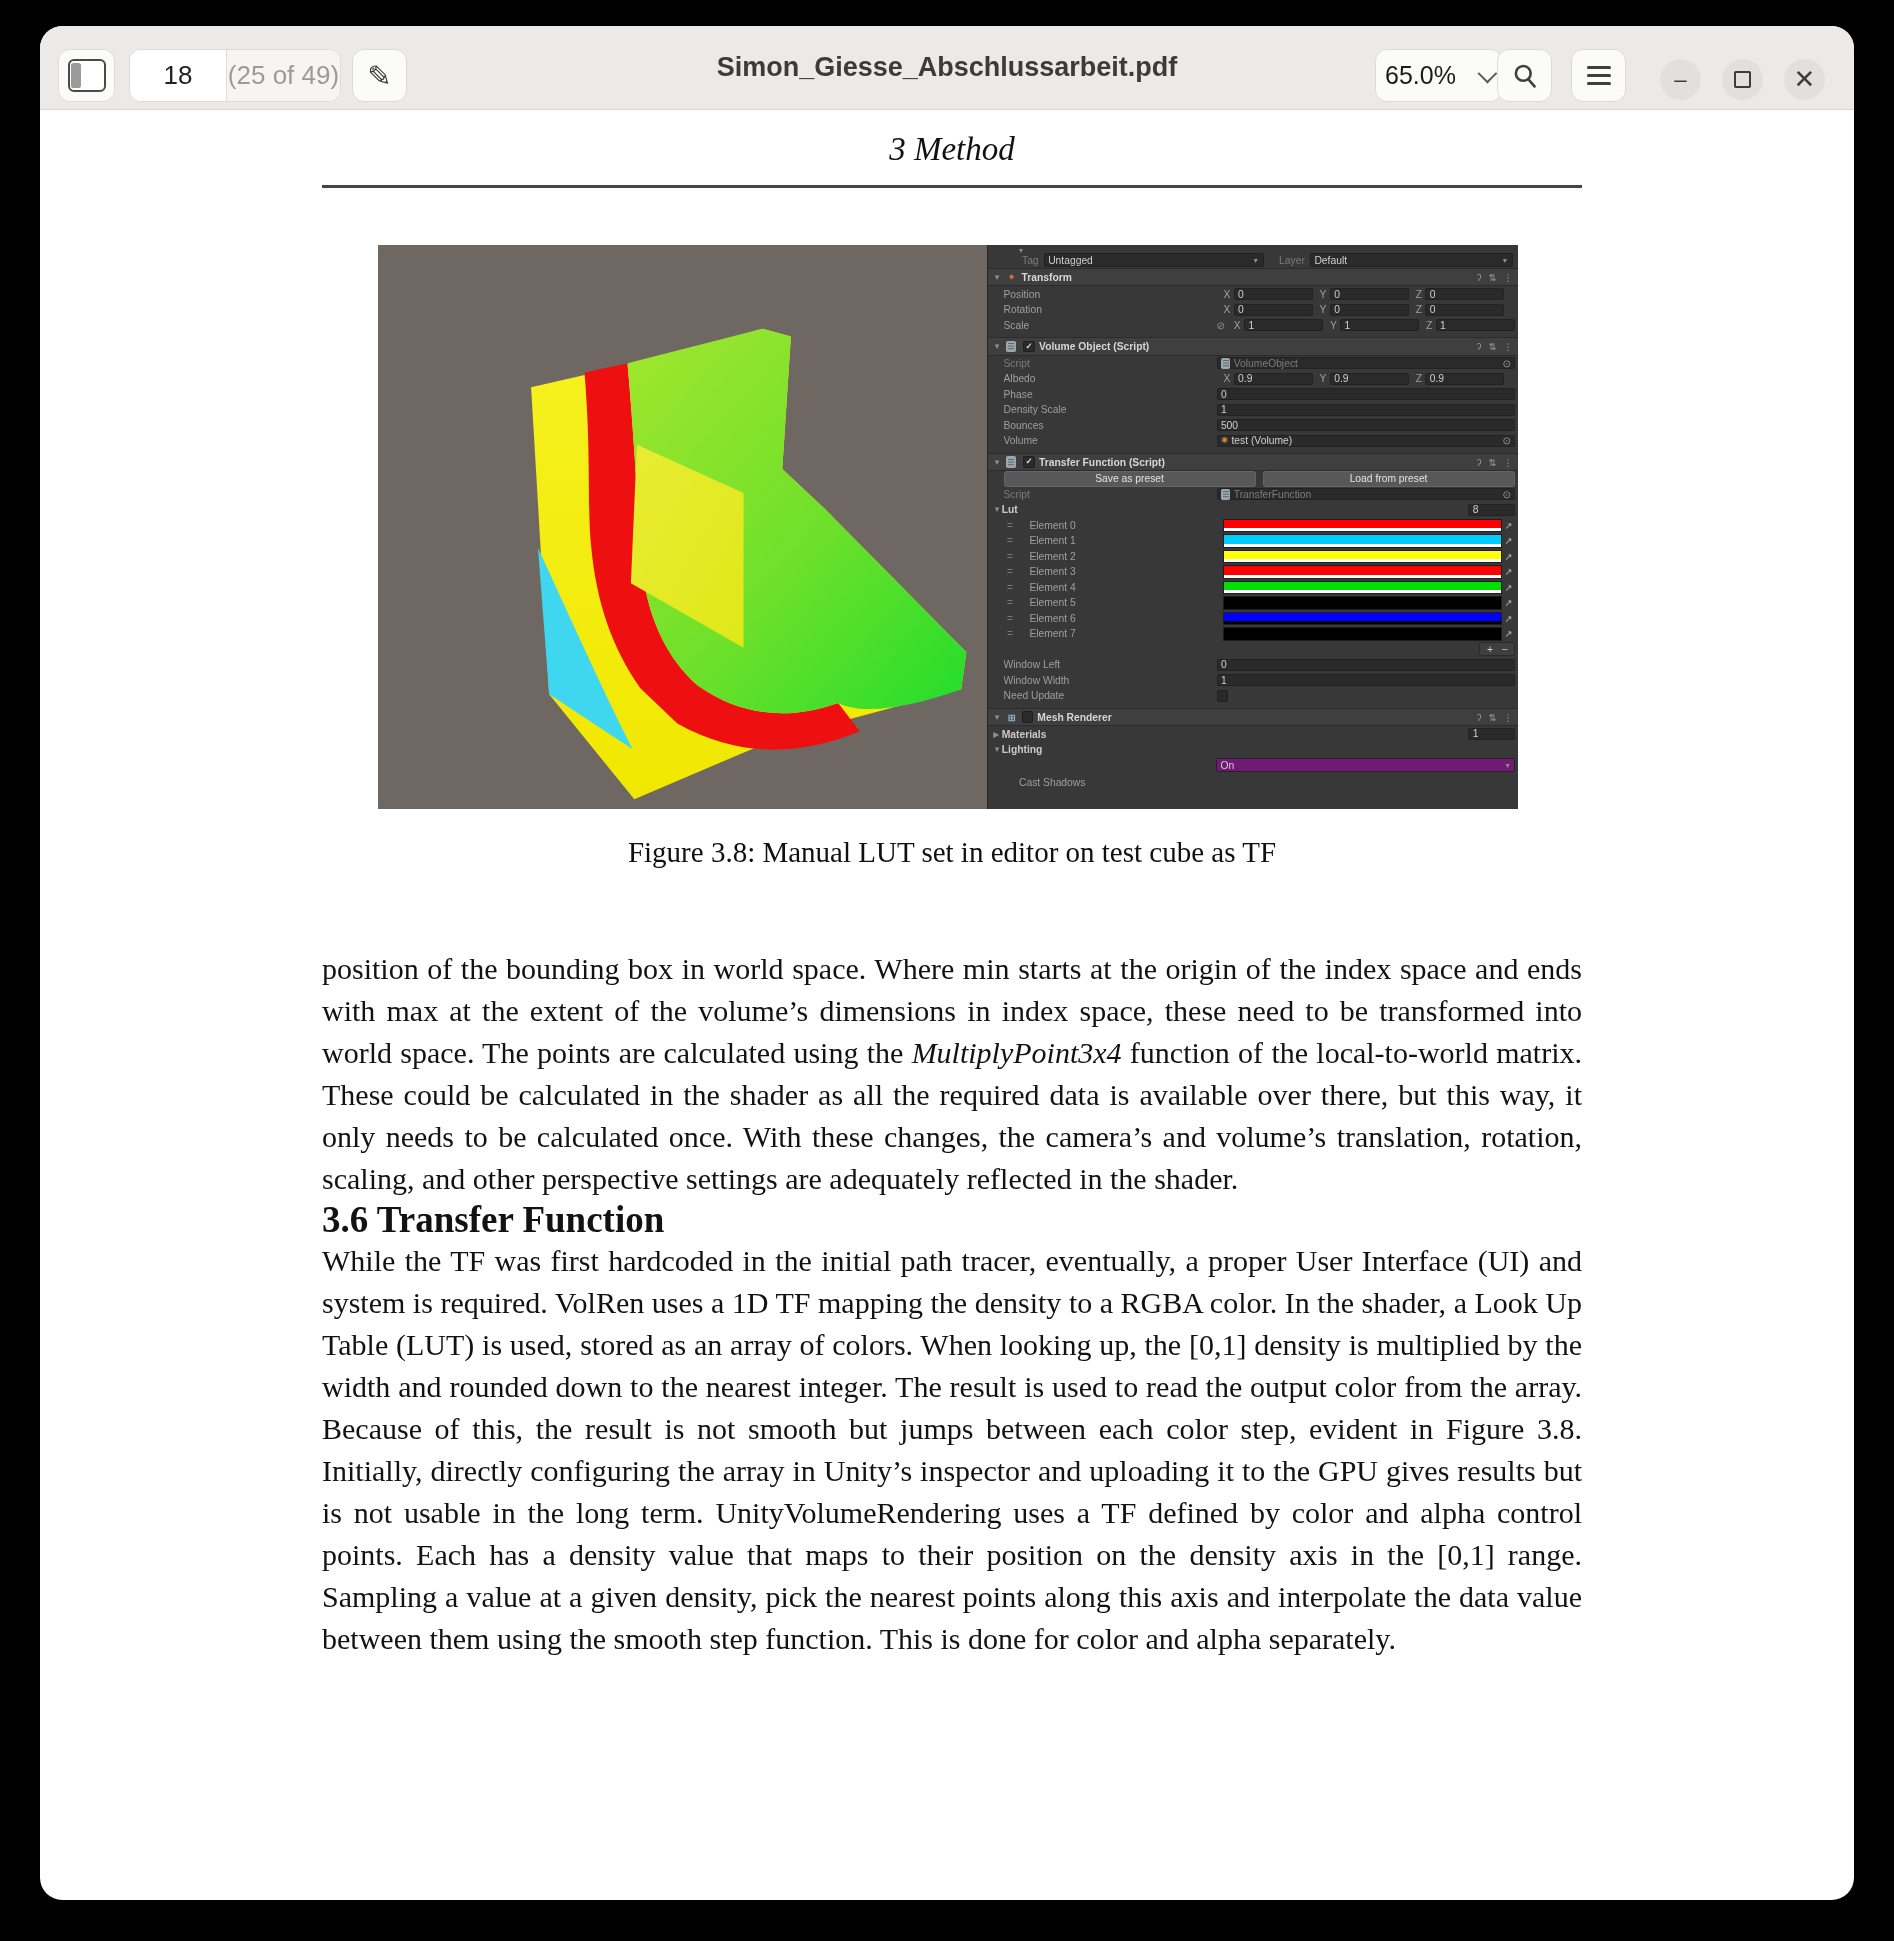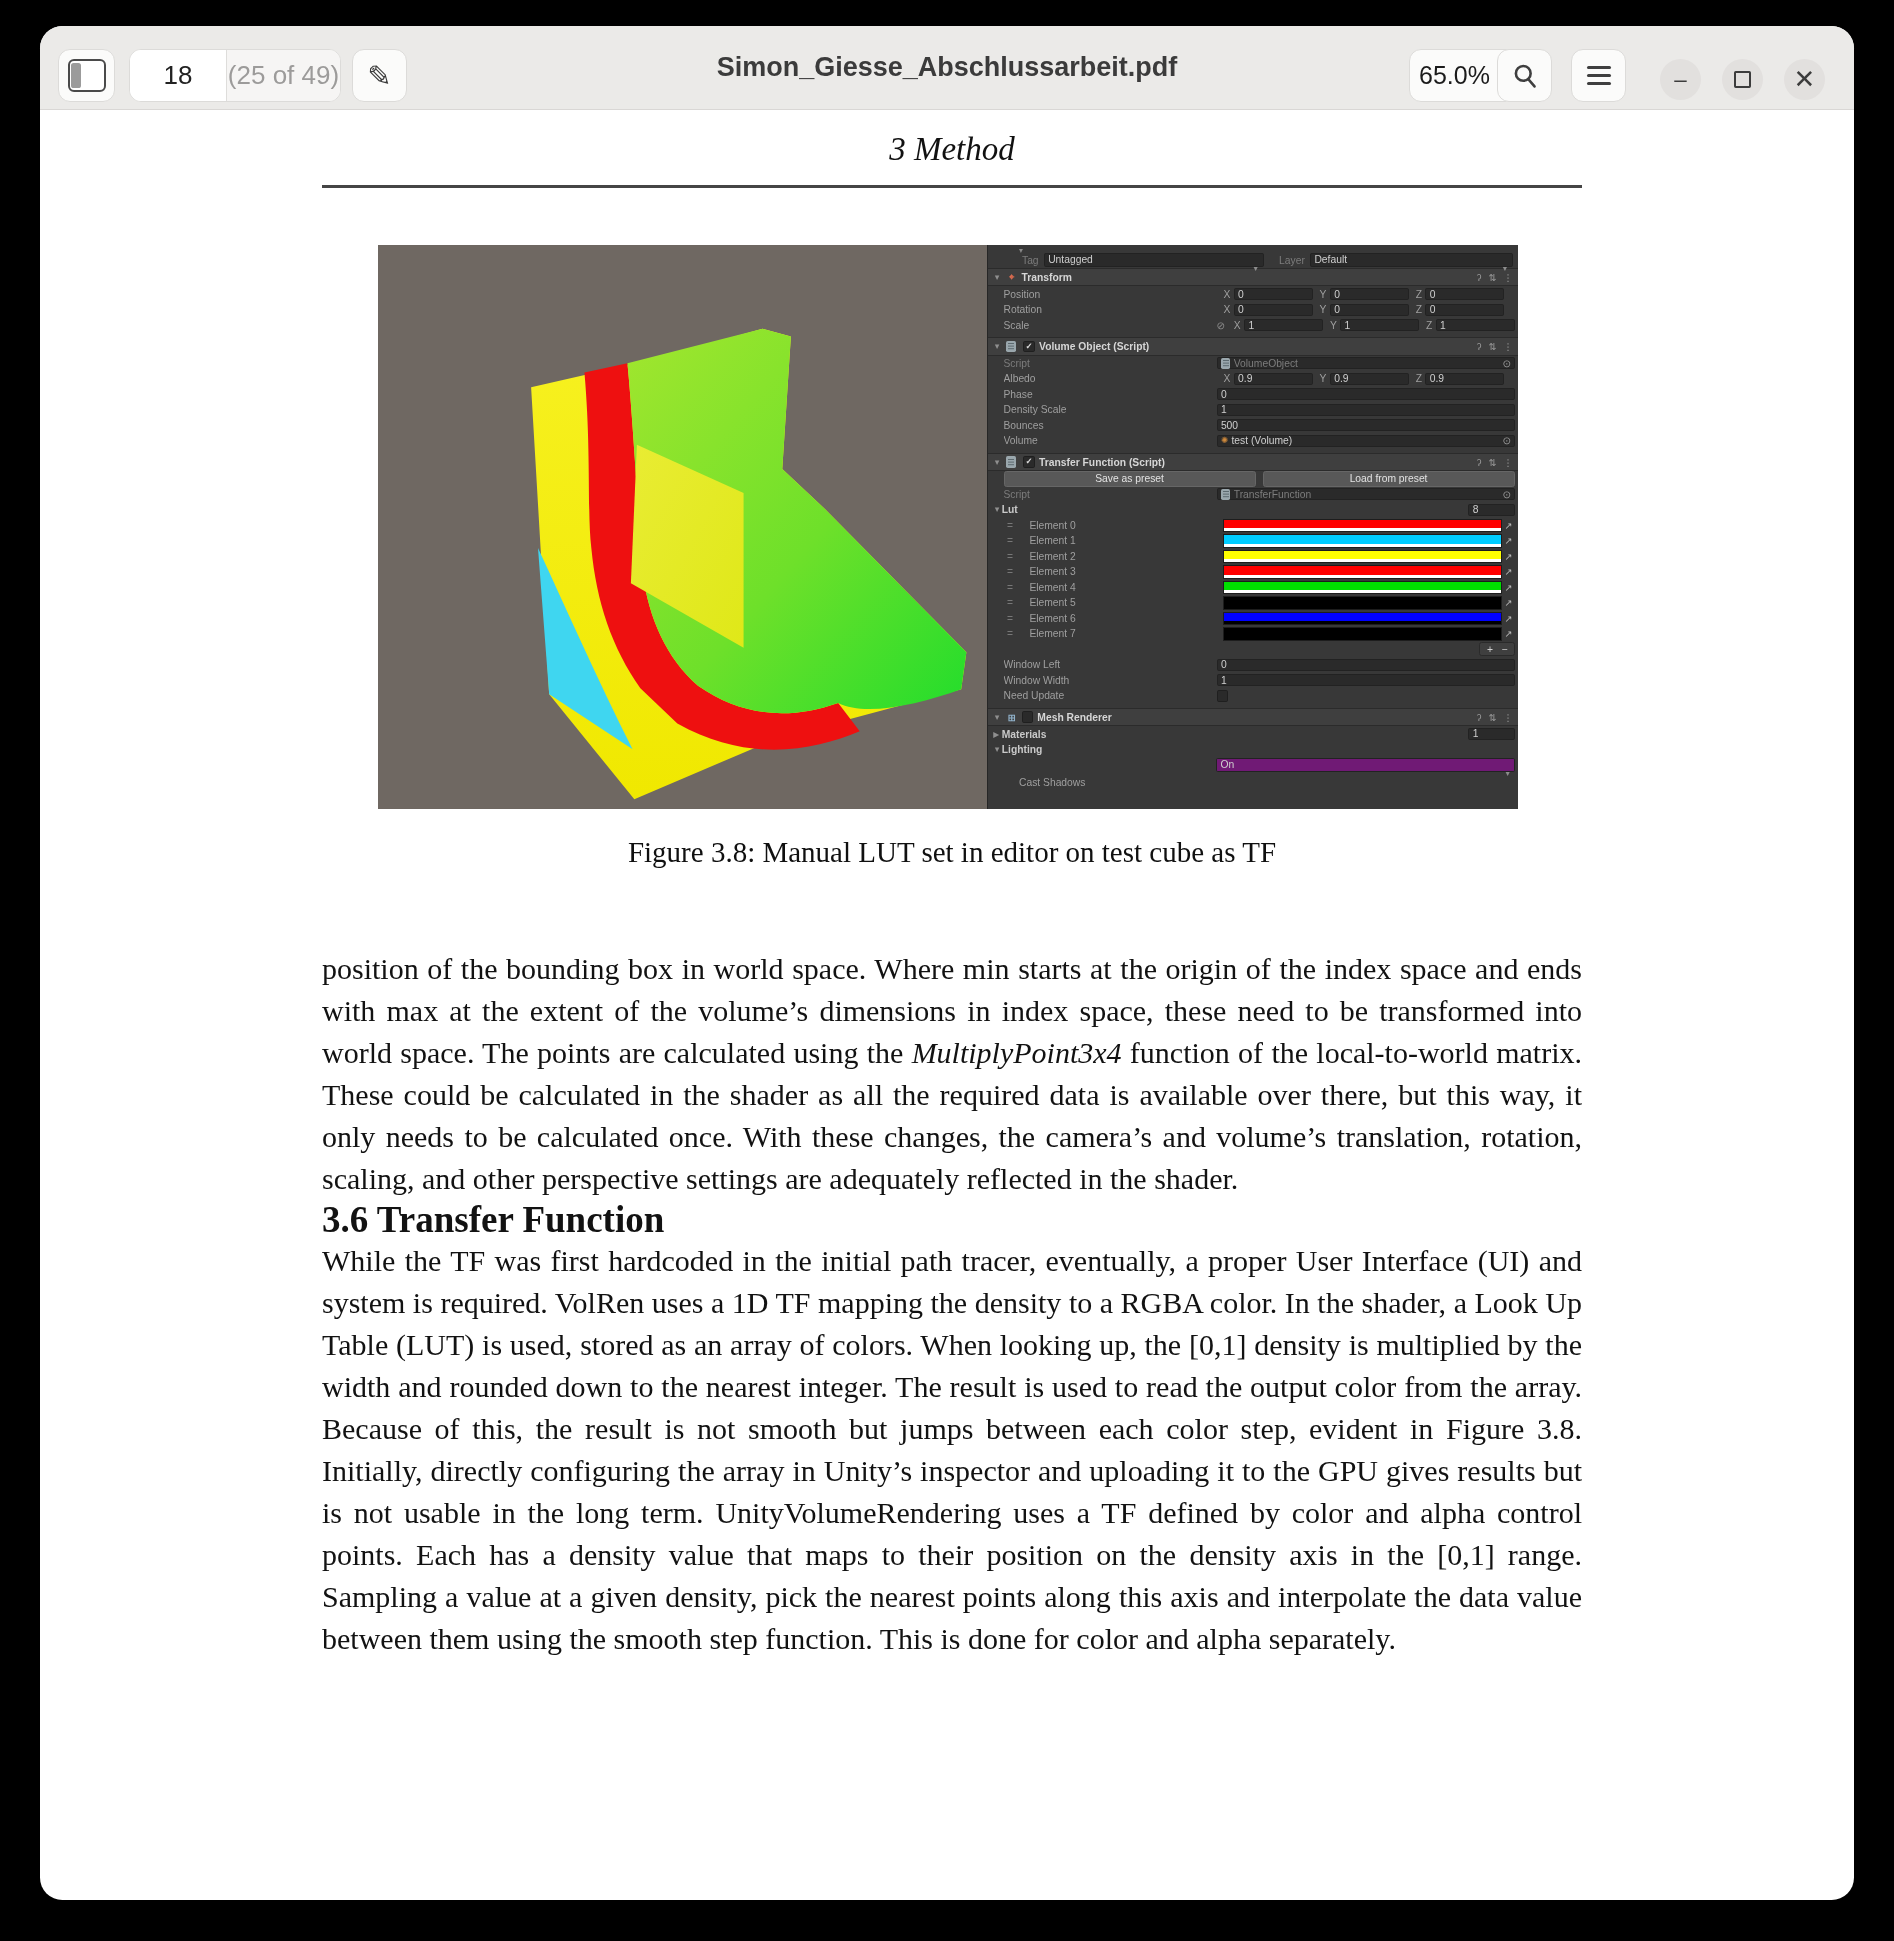--- a/index.html
+++ b/index.html
@@ -9,21 +9,21 @@
   .titlebar{position:absolute;left:0;top:0;width:100%;height:83px;background:#ebeae8;border-bottom:0.9px solid #d9d7d5;}
   .tb-btn{position:absolute;top:23px;height:53px;background:#fbfbfa;border:0.9px solid #dcdbd9;border-radius:12px;box-sizing:border-box;display:flex;align-items:center;justify-content:center;}
   .sidebar-btn{left:18px;width:57px;}
   .sb-icon{width:34px;height:29px;border:2.6px solid #4a4a4a;border-radius:6px;position:relative;background:#fff;}
   .sb-icon::before{content:"";position:absolute;left:1.7px;top:1.7px;bottom:1.7px;width:10.3px;background:#9b9b9b;border-radius:2.6px;}
   .page-widget{left:89px;width:212px;padding:0;overflow:hidden;display:flex;align-items:stretch;}
   .page-num{width:96px;background:#ffffff;border-right:0.9px solid #dedddb;display:flex;align-items:center;justify-content:center;font-size:26px;color:#222;}
   .page-of{flex:1;background:#f6f5f4;display:flex;align-items:center;justify-content:center;font-size:26px;color:#9c9b9a;}
   .pencil-btn{left:312px;width:55px;font-size:29px;color:#3a3a3a;}
   .doc-title{position:absolute;top:0;height:83px;left:0;width:100%;display:flex;align-items:center;justify-content:center;font-size:27px;font-weight:bold;color:#3b3b3b;pointer-events:none;}
-  .zoom-widget{left:1369px;width:127px;font-size:25px;color:#1b1b1b;gap:22px;}
+  .zoom-widget{left:1335px;width:127px;font-size:25px;color:#1b1b1b;gap:22px;}
   .chev{width:12px;height:12px;border-right:2.6px solid #5a5a5a;border-bottom:2.6px solid #5a5a5a;transform:rotate(45deg) translateY(-3.4px);}
   .search-btn{left:1457px;width:55px;}
   .menu-btn{left:1531px;width:55px;flex-direction:column;gap:5.2px;}
   .menu-btn .bar{width:24px;height:2.6px;background:#3f3f3f;border-radius:1.7px;}
   .win-ctrl{position:absolute;top:33px;width:41px;height:41px;border-radius:50%;background:#e2e0de;display:flex;align-items:center;justify-content:center;color:#3c3c3c;font-size:22.4px;}
   .minimize-btn{left:1620px;}
   .maximize-btn{left:1682px;}
   .maximize-btn .sq{width:13.8px;height:13.8px;border:2.6px solid #3c3c3c;border-radius:1.7px;}
   .close-btn{left:1744px;font-size:26px;}
   
@@ -44,21 +44,21 @@
   .u-label{width:213px;flex:0 0 auto;color:#9f9f9f;white-space:nowrap;overflow:hidden;}
   .u-field{background:#2a2a2a;border:0.9px solid #222;border-radius:1.7px;height:12px;line-height:11.2px;color:#cfcfcf;padding:0 3.4px;box-sizing:border-box;display:flex;align-items:center;}
   .grow{flex:1;}
   .axis{color:#9f9f9f;margin:0 3.4px 0 6.9px;}
   .vec-field{width:79px;}
   .u-comp-header{height:16.3px;background:#3f3f3f;border-top:0.9px solid #2b2b2b;border-bottom:0.9px solid #2b2b2b;display:flex;align-items:center;padding:0 5.2px;gap:4.3px;color:#d6d6d6;font-weight:bold;}
   .fold{color:#8f8f8f;font-size:7.7px;width:8.6px;}
   .u-check{width:9.5px;height:9.5px;background:#2a2a2a;border:0.9px solid #1f1f1f;border-radius:1.7px;color:#dcdcdc;font-size:8.6px;line-height:8.6px;text-align:center;}
   .hdr-icons{margin-left:auto;display:flex;gap:6.9px;color:#9c9c9c;font-weight:normal;font-size:9.5px;}
   .tag-row{height:16.3px;display:flex;align-items:center;gap:5.2px;padding:0 5.2px 0 34px;}
-  .dd-field{background:#2a2a2a;border:0.9px solid #222;border-radius:1.7px;height:12px;display:flex;align-items:flex-start;color:#cfcfcf;padding:0 3.4px;flex-direction:column;}
+  .dd-field{background:#2a2a2a;border:0.9px solid #222;border-radius:1.7px;height:12px;display:flex;align-items:center;color:#cfcfcf;padding:0 3.4px;}
   .dd-arrow{margin-left:auto;color:#8d8d8d;font-size:6.9px;}
   .u-btn{background:#585858;border:0.9px solid #666;border-radius:2.6px;height:13.8px;color:#e3e3e3;display:flex;align-items:center;justify-content:center;}
   .lut-row{height:15.5px;display:flex;align-items:center;padding:0 2.6px 0 19px;}
   .lut-handle{color:#777;width:22.4px;}
   .lut-label{width:194px;color:#9f9f9f;}
   .swatch{flex:1;height:11.2px;border:0.9px solid #1d1d1d;display:flex;flex-direction:column;}
   .swatch .c{flex:1;}
   .swatch .a{height:2.6px;}
   .eyedrop{width:13.8px;text-align:center;color:#bdbdbd;font-size:9.5px;}
   .gap{height:4.3px;background:#383838;}

